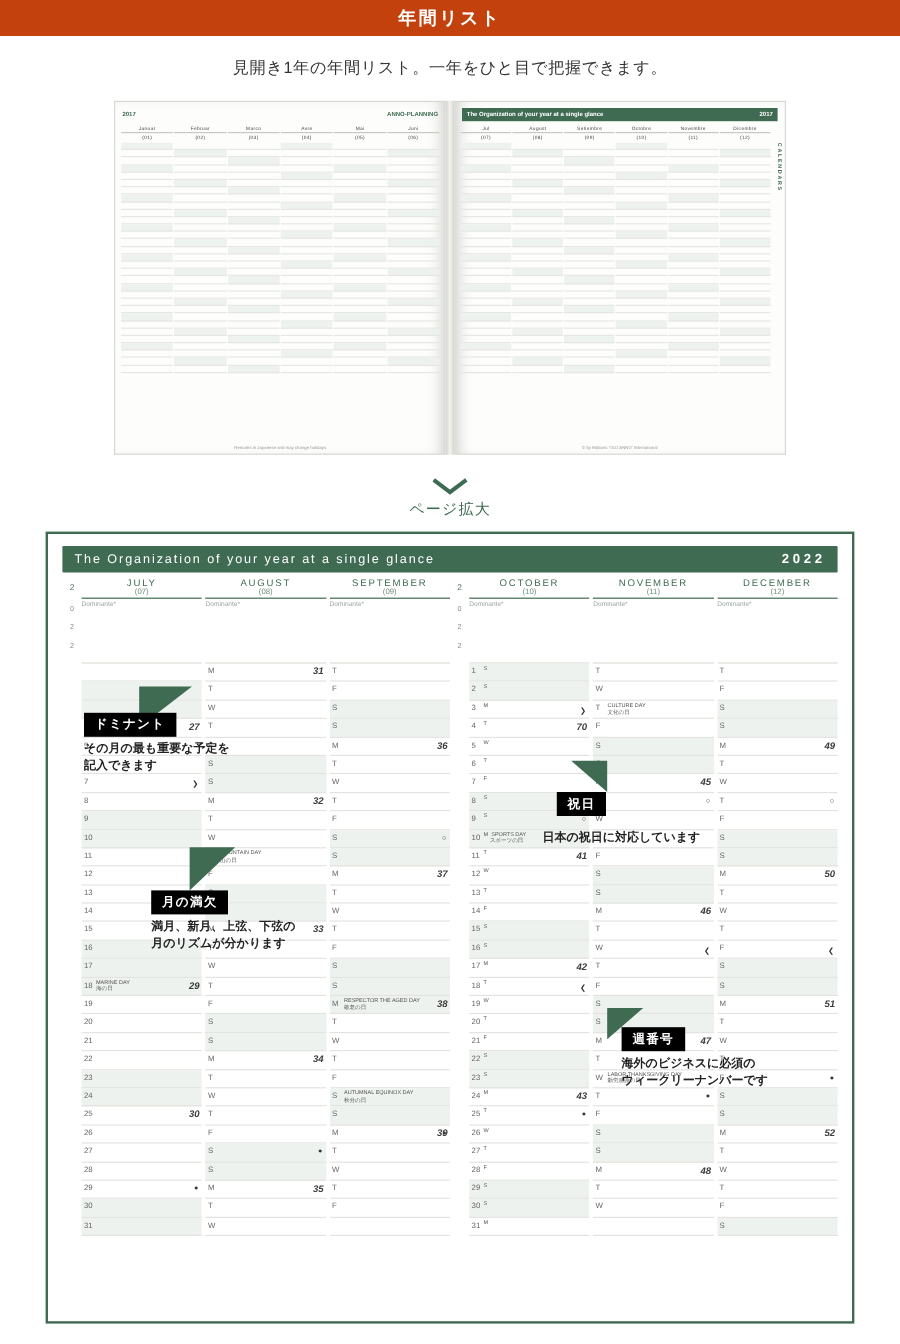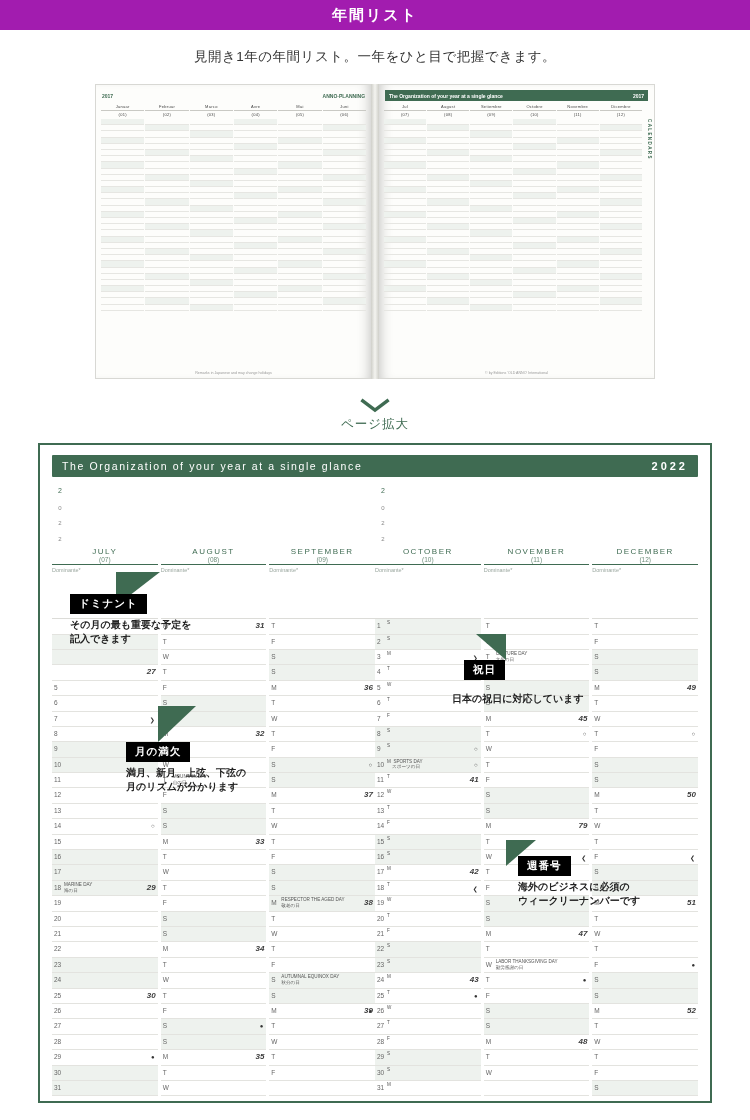--- a/index.html
+++ b/index.html
@@ -8,21 +8,21 @@
     width:750px; height:1120px;
     background:#ffffff;
     font-family:"Liberation Sans", sans-serif;
     color:#333;
     position:relative;
     overflow:hidden;
   }
   
   .banner {
     width:750px; height:30px;
-    background:#a21caf;
+    background:#c2410c;
     display:flex; align-items:center; justify-content:center;
   }
   .banner-text {
     color:#fff; font-size:15px; font-weight:bold; letter-spacing:2px;
   }
   .subtitle {
     text-align:center; font-size:13.5px; color:#333;
     margin-top:18px; letter-spacing:0.5px;
   }
   
@@ -89,21 +89,21 @@
   .panel-head {
     height:22px; background:#3f6b52; color:#fff;
     display:flex; align-items:center; justify-content:space-between;
     padding:0 10px; border-radius:1px;
   }
   .panel-head .ptitle { font-size:10.5px; letter-spacing:1.6px; }
   .panel-head .pyear { font-size:11px; letter-spacing:3px; font-weight:bold; }
   .grid {
     display:flex; margin-top:4px; height:612px;
   }
-  .half { width:50%; display:flex;flex-direction:column; }
+  .half { width:50%; display:flex; }
   .wkcol {
     width:16px; display:flex; flex-direction:column;
     align-items:center; padding-top:0px;
   }
   .wkcol .wkhdr { font-size:7px; color:#3f6b52; height:20px; line-height:20px;}
   .wkcol .wknum {
     font-size:6px; color:#8a8a8a; height:15.4px; line-height:15.4px;
   }
   .months { flex:1; display:flex; gap:3px; }
   .month { flex:1; display:flex; flex-direction:column; }
@@ -1161,21 +1161,21 @@
                 <span class="dl">F</span>
               </div>
             <div class="day sh">
                 <span class="dl">S</span>
               </div>
             <div class="day sh">
                 <span class="dl">S</span>
               </div>
             <div class="day">
                 <span class="dl">M</span>
-                <span class="wk">79</span>
+                <span class="wk">46</span>
               </div>
             <div class="day">
                 <span class="dl">T</span>
               </div>
             <div class="day">
                 <span class="dl">W</span>
                 <span class="moon">❮</span>
               </div>
             <div class="day">
                 <span class="dl">T</span>

